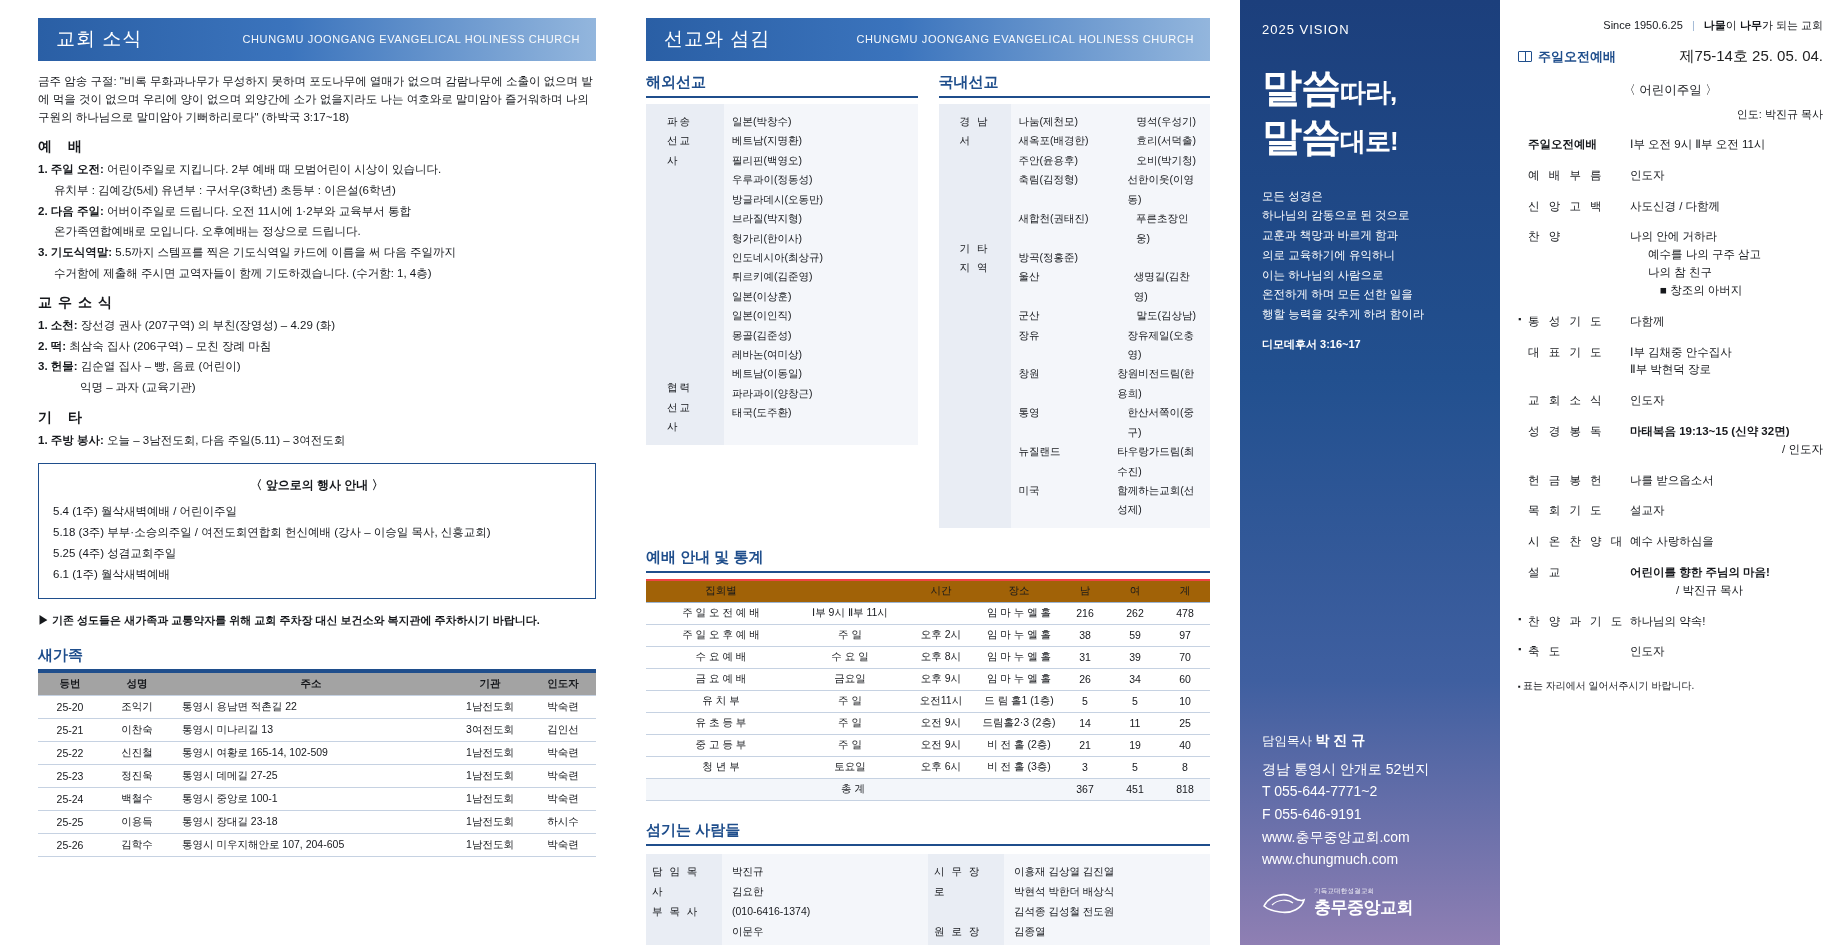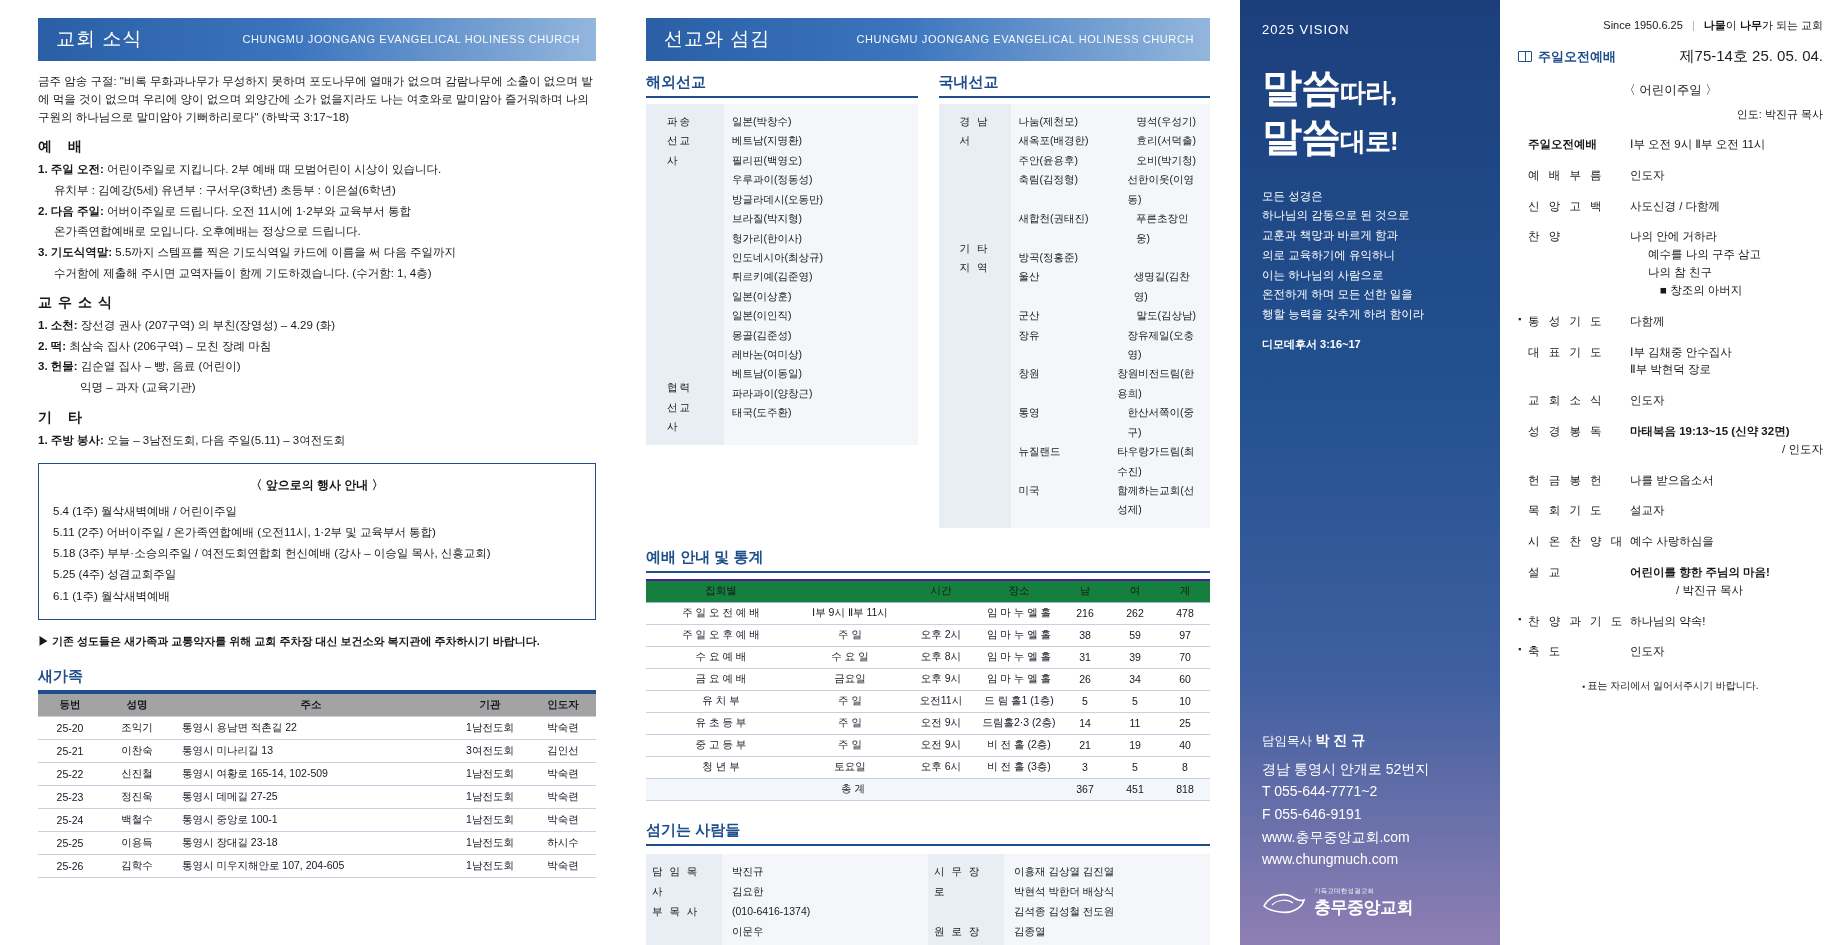--- a/index.html
+++ b/index.html
@@ -56,21 +56,21 @@
   .mtbl { display:flex; font-size:10.5px; background:#f4f6fa; }
   .mtbl .lbl { width:78px; background:#e9edf4; padding:8px 21px; line-height:1.85; letter-spacing:2px; }
   .mtbl .names { padding:8px 8px; line-height:1.85; }
   .mtbl .names .two { display:flex; }
   .mtbl .names .two span:first-child { width:118px; }
   .stat { margin-top:20px; }
   table.stat-t { border-collapse:collapse; width:100%; font-size:10.5px; margin-top:6px; }
   table.stat-t th, table.stat-t td {
     border-bottom:1px solid #c6d2e2; padding:3.5px 4px; text-align:center; white-space:nowrap;
   }
-  table.stat-t thead th { background:#15803d; border-top:2px solid #4c1d95; border-bottom:1px solid #9bb4d2; font-weight:normal; }
+  table.stat-t thead th { background:#a16207; border-top:2px solid #ef4444; border-bottom:1px solid #9bb4d2; font-weight:normal; }
   table.stat-t tr.total td { background:#f3f6fa; border-top:1px solid #9bb4d2; }
   .people { margin-top:20px; }
   .people-wrap { display:flex; background:#f4f6fa; font-size:10.5px; margin-top:8px; }
   .people-wrap .half { flex:1; display:flex; padding:8px 6px; }
   .people-wrap .lbl { width:76px; background:#e9edf4; padding:8px 6px; line-height:1.9; letter-spacing:2px; }
   .people-wrap .val { padding:8px 10px; line-height:1.9; }
 
   
   .c3 {
     width:260px;
@@ -103,21 +103,21 @@
   .center-title { text-align:center; font-size:12.5px; margin-top:16px; }
   .right-line { text-align:right; font-size:11px; margin-top:8px; }
   .ord { margin-top:12px; }
   .ord .row { display:flex; align-items:flex-start; margin-bottom:13px; line-height:1.55; }
   .ord .row .k { width:112px; flex:0 0 112px; letter-spacing:3px; position:relative; padding-left:10px; }
   .ord .row .k.sq:before { content:"\25AA"; position:absolute; left:0; top:0; font-size:9px; }
   .ord .row .v { flex:1; }
   .ord .row .v .b { font-weight:bold; }
   .ord .row .v .ind { padding-left:18px; display:block; }
   .ord .row .v .bullet { display:block; padding-left:30px; }
-  .foot-note { text-align:center; font-size:10px; margin-top:18px; }
+  .foot-note { text-align:left; font-size:10px; margin-top:18px; }
   .foot-note:before { content:"\25AA  "; font-size:8px; }
 </style>
 </head>
 <body>
 
 <div class="page">
 
   <div class="col c1">
     <div class="sec-title-bar">
       <div class="t">교회 소식</div>
@@ -173,21 +173,20 @@
       <div class="li">
         <span class="num">1.</span>
         <b>주방 봉사:</b>
         <span>오늘 – 3남전도회,         다음 주일(5.11) – 3여전도회</span>
       </div>
     </div>
 
     <div class="box-events">
       <div class="bt">〈 앞으로의 행사 안내 〉</div>
       <div>5.4 (1주)  월삭새벽예배 / 어린이주일</div>
-      <div>5.11 (2주)  어버이주일 / 온가족연합예배 (오전11시, 1·2부 및 교육부서 통합)</div>
       <div>5.18 (3주)  부부·소승의주일  /  여전도회연합회 헌신예배 (강사 – 이승일 목사, 신흥교회)</div>
       <div>5.25 (4주)  성겸교회주일</div>
       <div>6.1 (1주)  월삭새벽예배</div>
     </div>
 
     <div class="notice">▶ 기존 성도들은 새가족과 교통약자를 위해 교회 주차장 대신 보건소와 복지관에 주차하시기 바랍니다.</div>
 
     <div class="newfam">
       <div class="blue-head">새가족</div>
       <div class="rule"></div>

